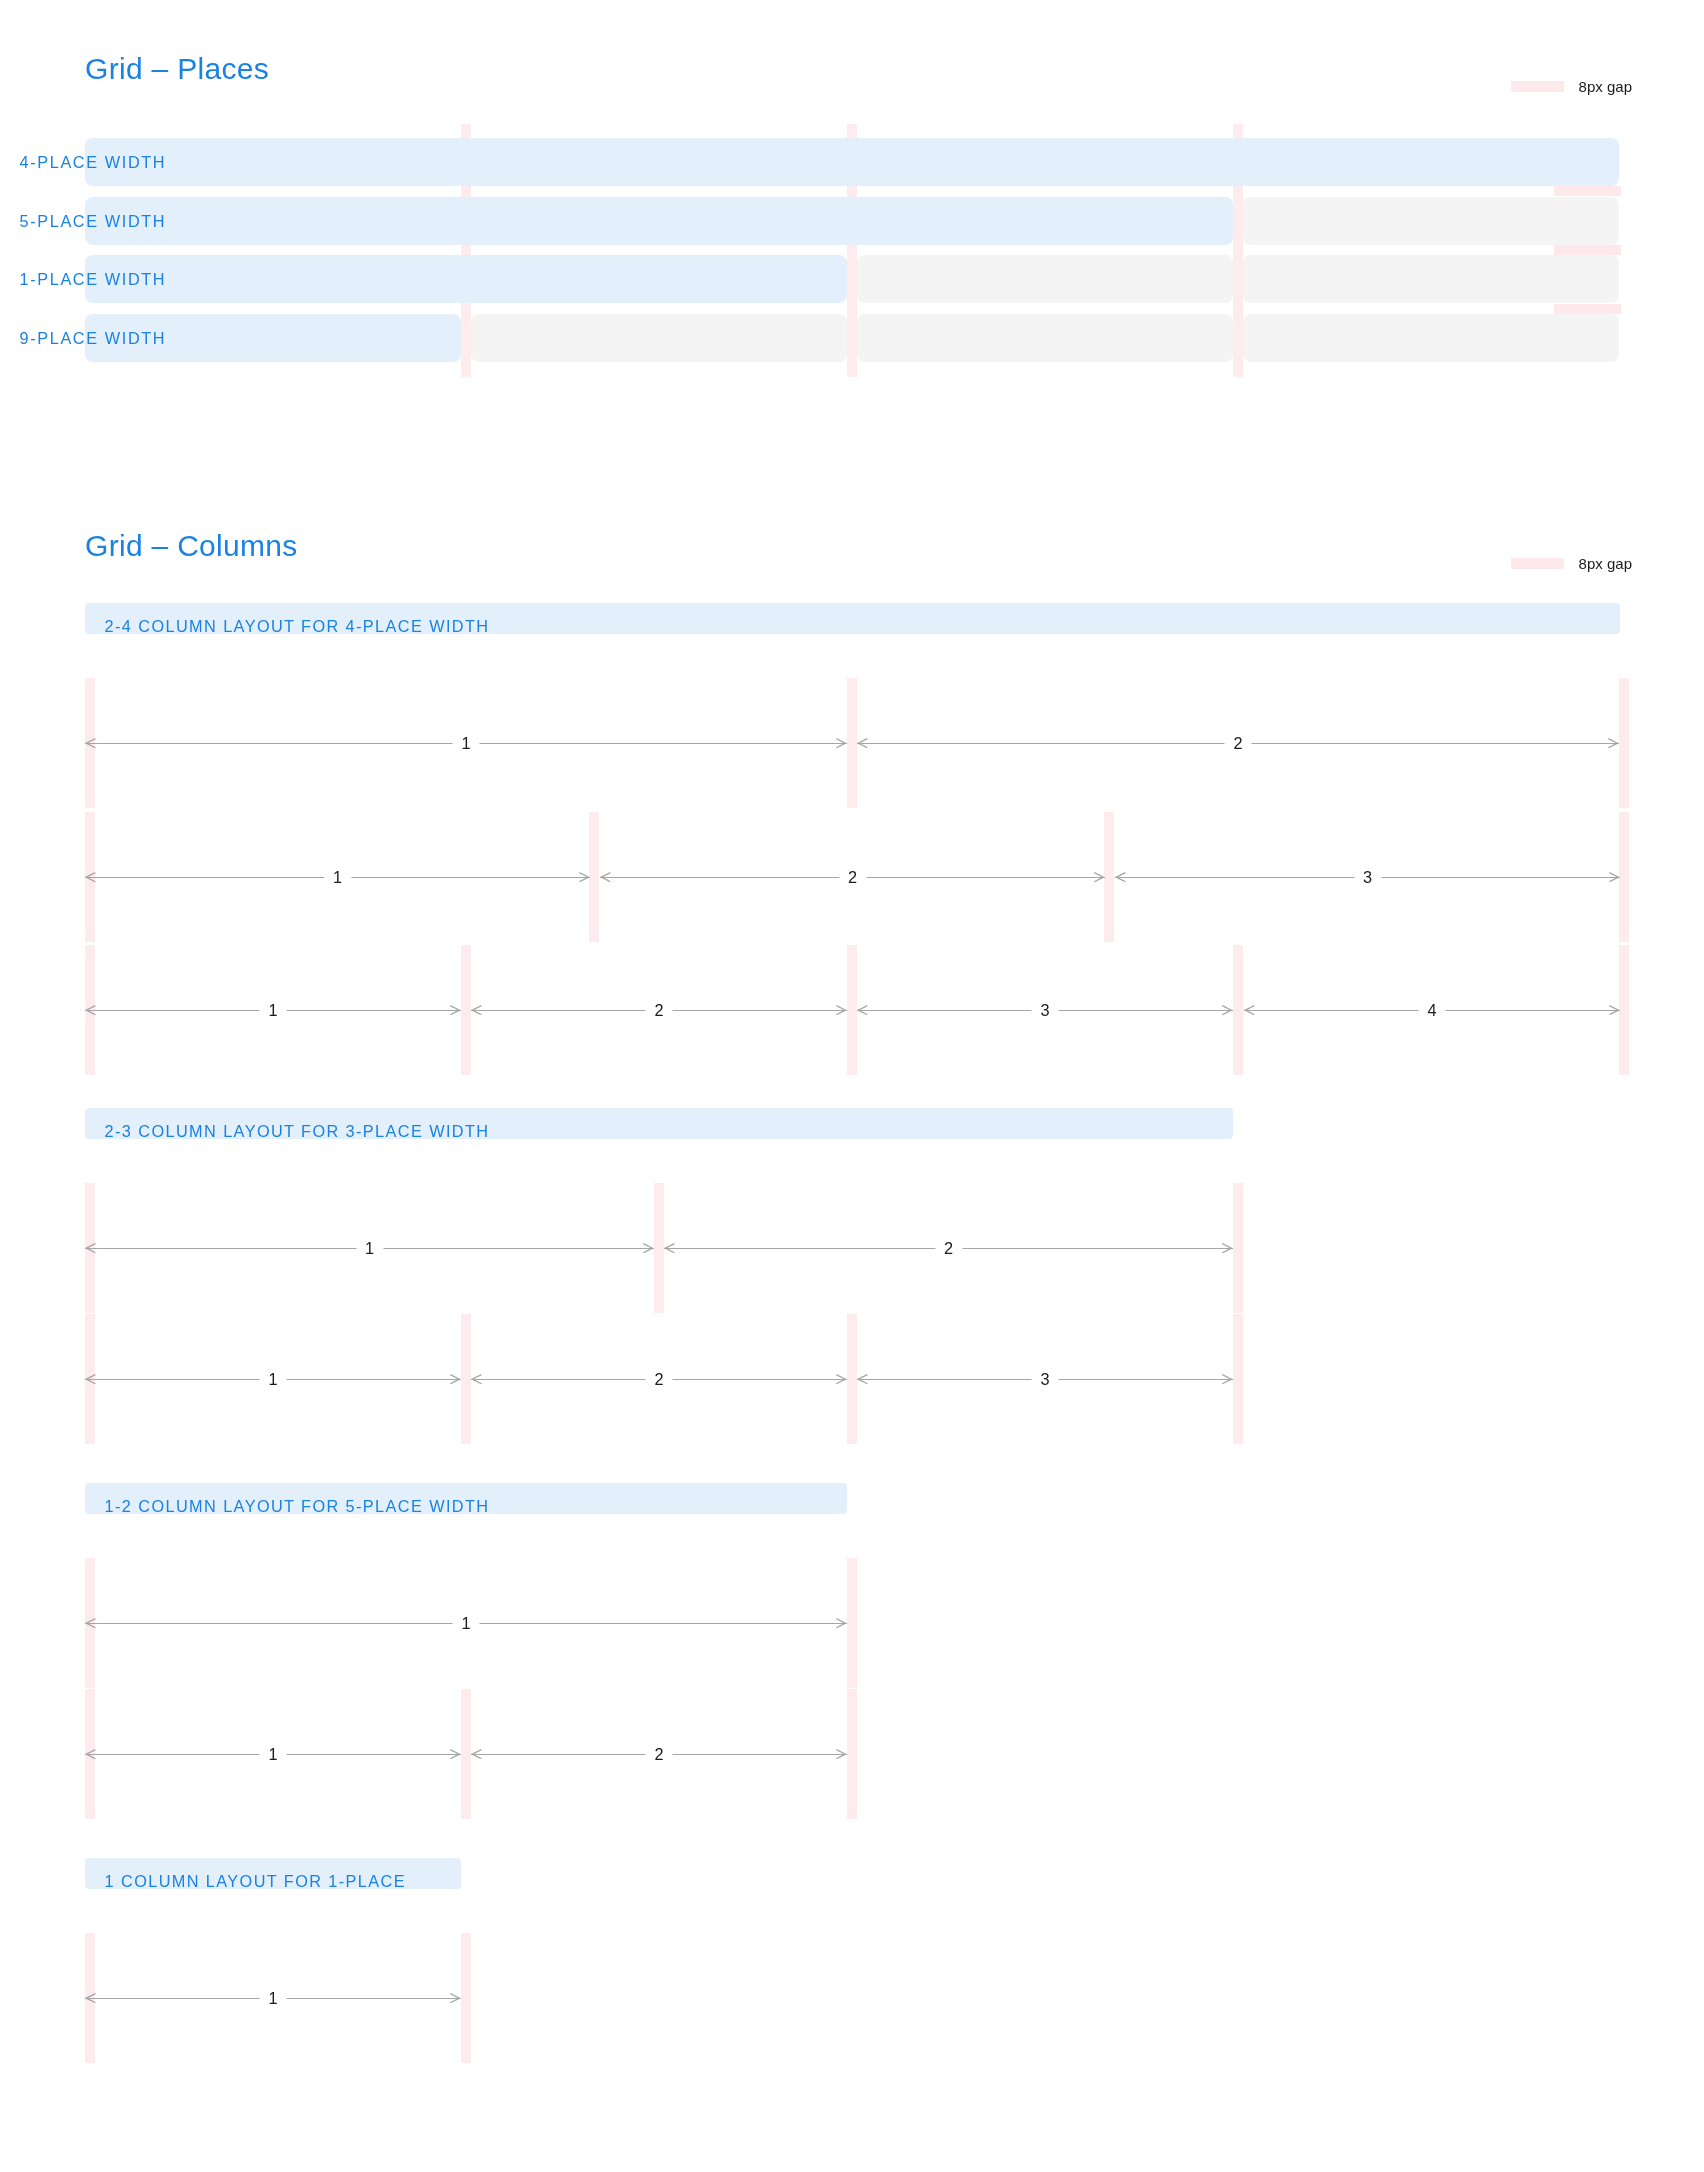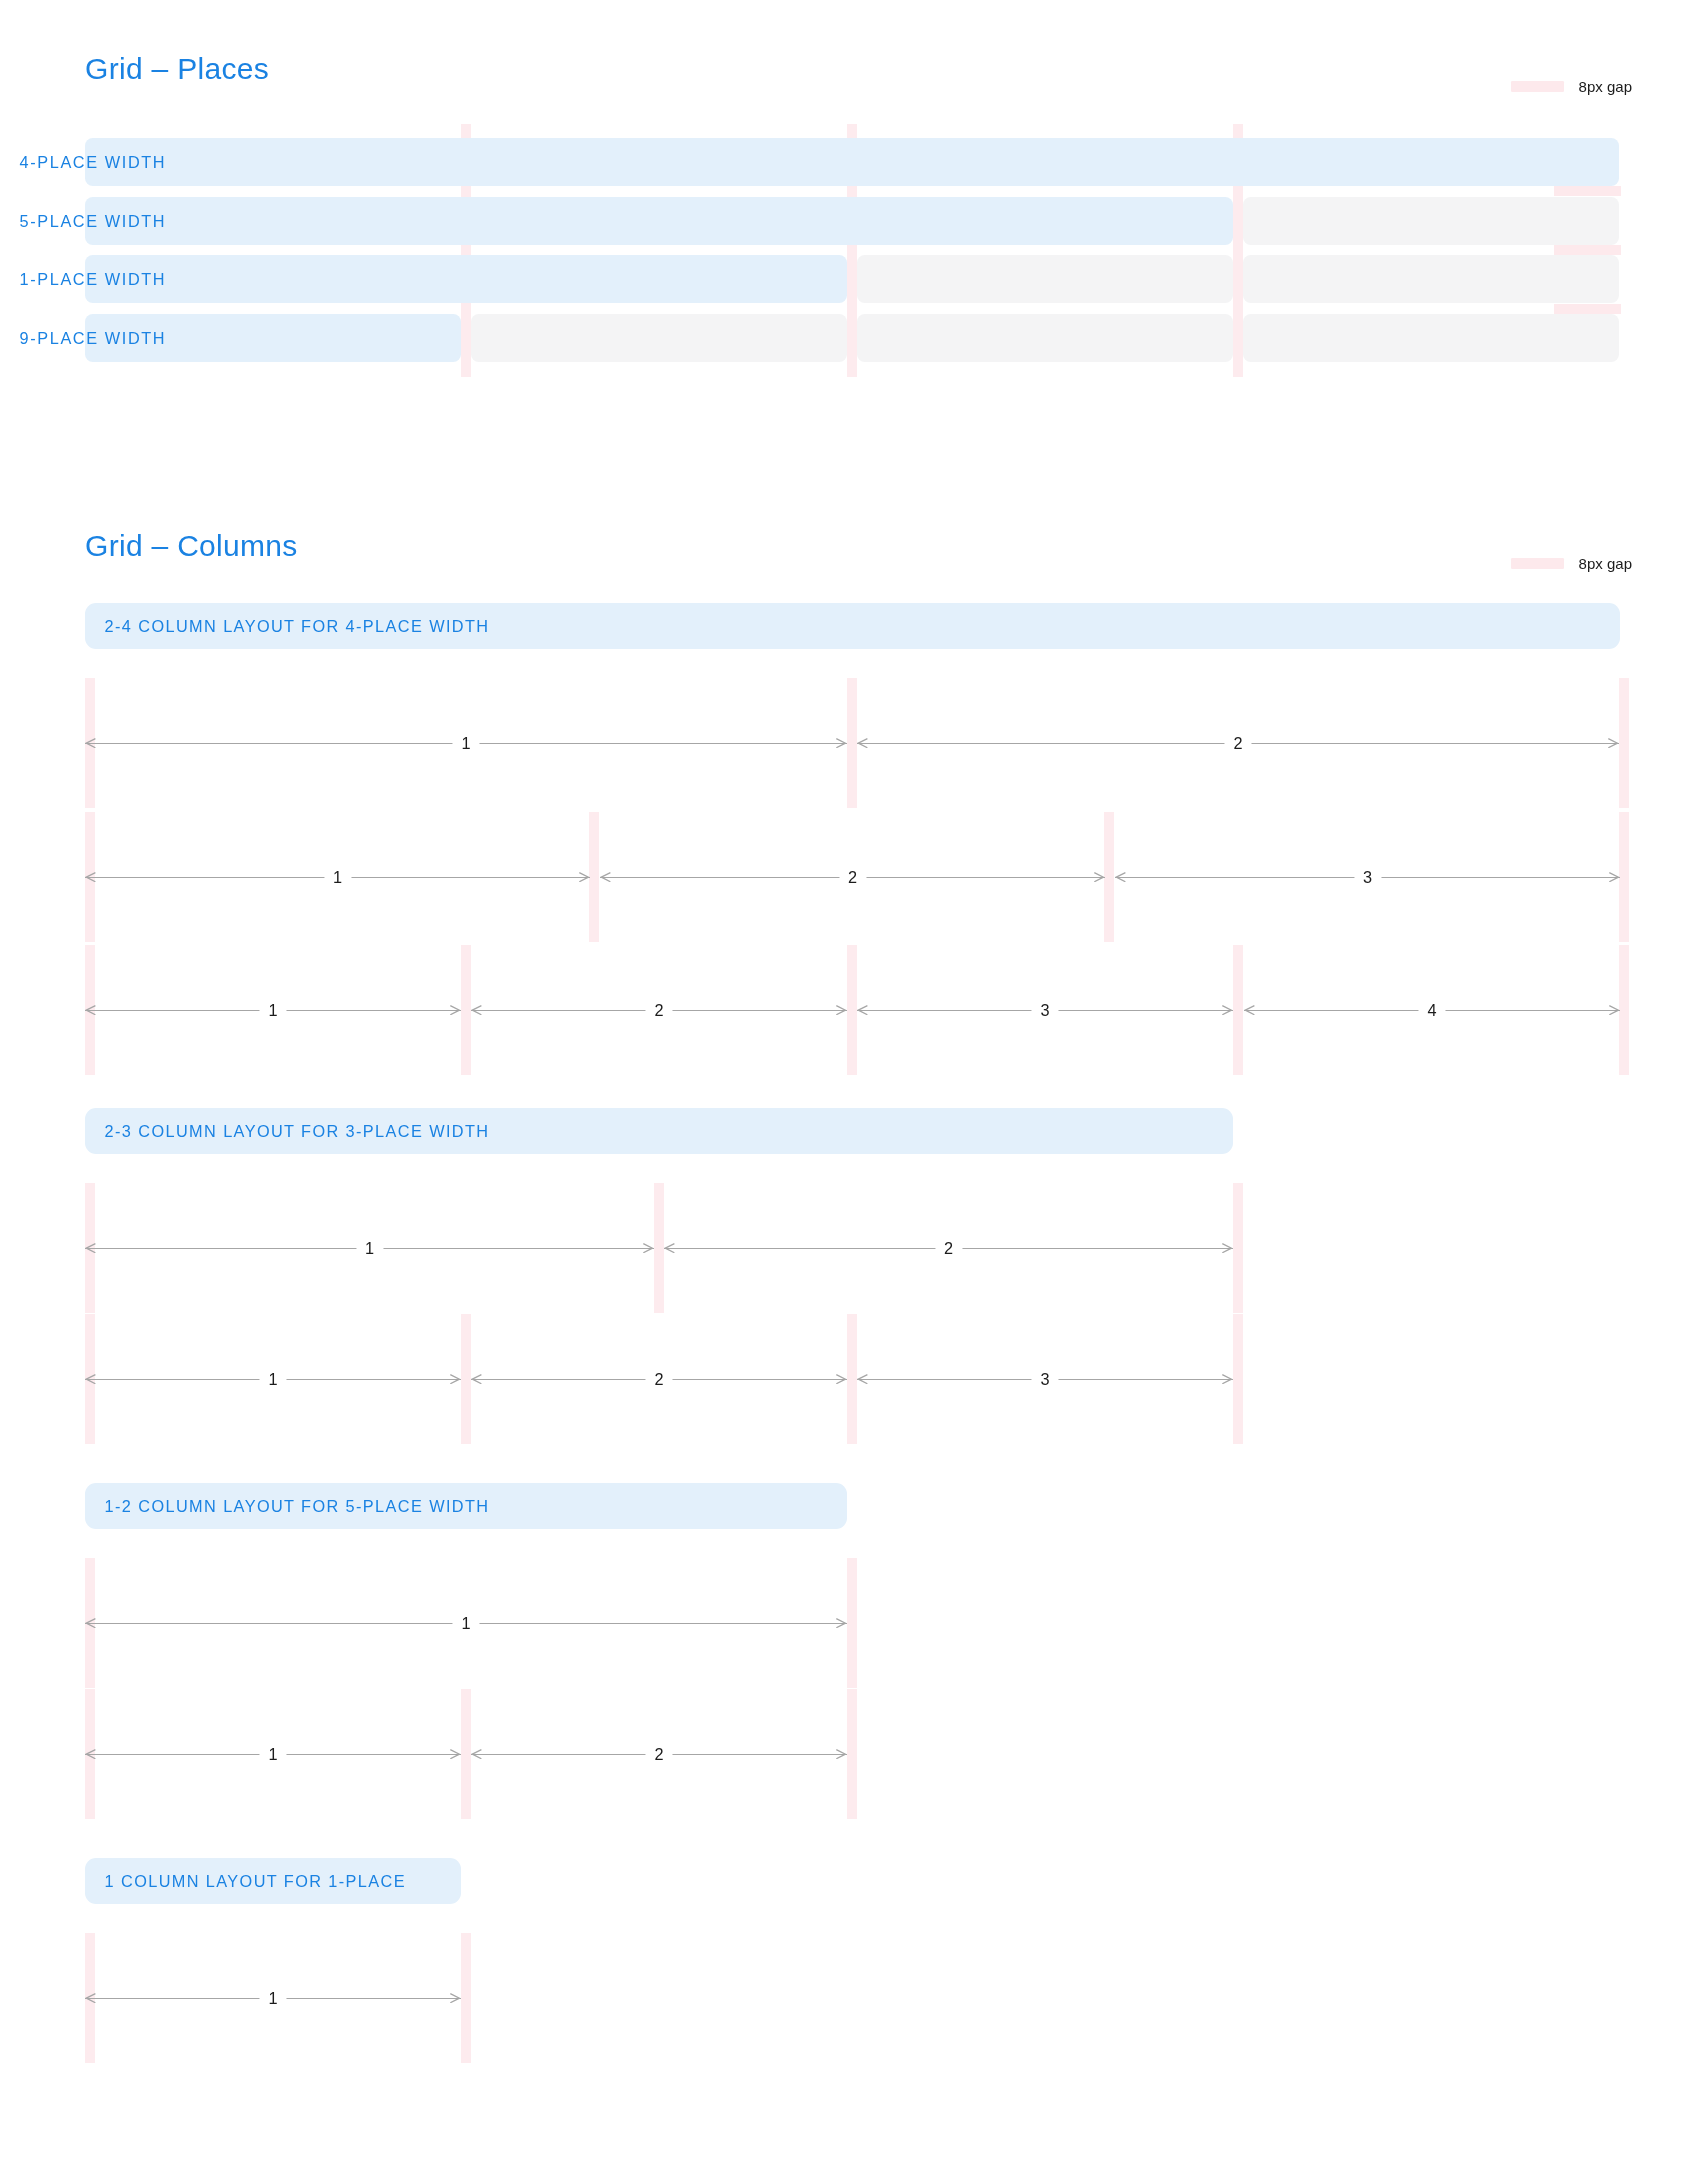--- a/index.html
+++ b/index.html
@@ -102,23 +102,23 @@
     position: absolute;
     height: 10.4px;
     width: 67px;
     background: #fde9ec;
   }
 
   
   .col-band {
     position: absolute;
     left: 85px;
-    height: 46px;
+    height: 31px;
     background: #e3f0fb;
-    border-radius: 11px;
+    border-radius: 4px;
   }
   .col-band-label {
     position: absolute;
     left: 19.6px;
     top: 0;
     height: 46px;
     line-height: 46px;
     font-size: 16.3px;
     letter-spacing: 1.4px;
     color: #1a82e2;

